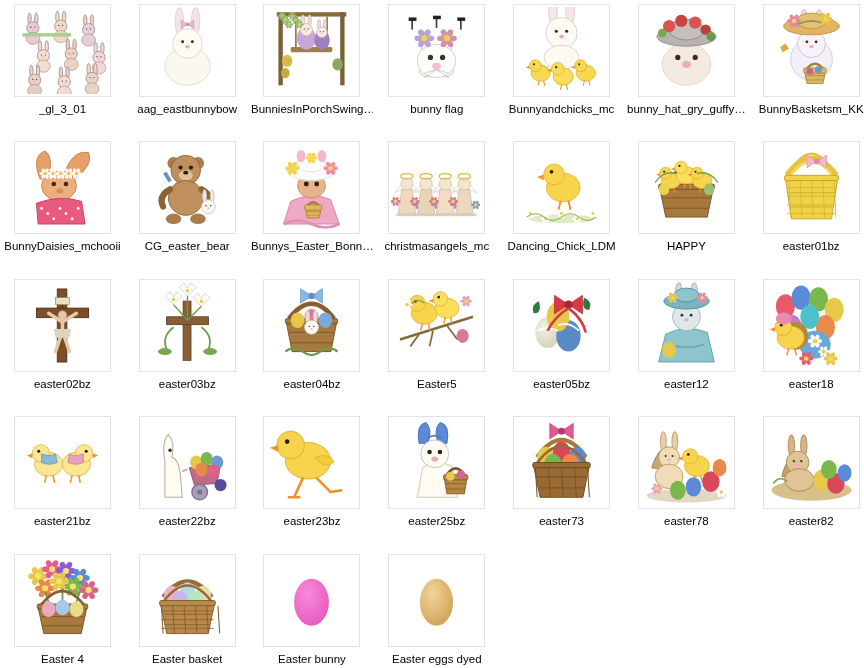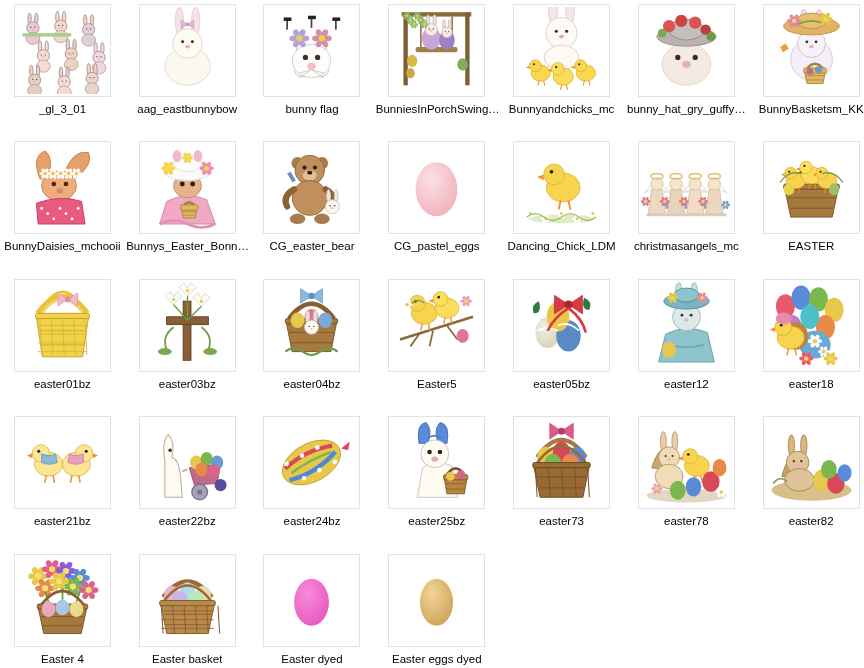--- a/index.html
+++ b/index.html
@@ -154,54 +154,20 @@
           <path d="M50,20 l-7.2,-4.800000000000001 l0,9.600000000000001 z" fill="#e3b9d0" stroke="#c995b4" stroke-width="0.7"></path>
           <path d="M50,20 l7.2,-4.800000000000001 l0,9.600000000000001 z" fill="#e3b9d0" stroke="#c995b4" stroke-width="0.7"></path>
           <circle cx="50" cy="20" r="2.08" fill="#c995b4"></circle>
         </svg>
       </div>
       <div class="caption">aag_eastbunnybow</div>
     </div>
     <div class="cell">
       <div class="thumb-box">
         <svg class="art" viewBox="0 0 100 100" xmlns="http://www.w3.org/2000/svg">
-          <line x1="22" y1="14" x2="22" y2="26" stroke="#444" stroke-width="2"></line>
-          <line x1="50" y1="12" x2="50" y2="24" stroke="#444" stroke-width="2"></line>
-          <line x1="78" y1="14" x2="78" y2="26" stroke="#444" stroke-width="2"></line>
-          <rect x="18" y="12" width="9" height="4" fill="#222"></rect>
-          <rect x="46" y="10" width="9" height="4" fill="#222"></rect>
-          <rect x="74" y="12" width="9" height="4" fill="#222"></rect>
-          <path d="M34,30 Q30,52 38,62 L30,74 Q34,82 44,80" fill="#fdfbf6" stroke="#bbb" stroke-width="1"></path>
-          <path d="M66,30 Q70,52 62,62 L70,74 Q66,82 56,80" fill="#fdfbf6" stroke="#bbb" stroke-width="1"></path>
-          <ellipse cx="50" cy="62" rx="22" ry="19" fill="#fefdfa" stroke="#ccc" stroke-width="1"></ellipse>
-          <ellipse cx="43.0" cy="36.0" rx="4.34" ry="3.36" fill="#b5a2d6" transform="rotate(0,43.0,36.0)"></ellipse>
-          <ellipse cx="39.5" cy="42.1" rx="4.34" ry="3.36" fill="#b5a2d6" transform="rotate(60,39.5,42.1)"></ellipse>
-          <ellipse cx="32.5" cy="42.1" rx="4.34" ry="3.36" fill="#b5a2d6" transform="rotate(120,32.5,42.1)"></ellipse>
-          <ellipse cx="29.0" cy="36.0" rx="4.34" ry="3.36" fill="#b5a2d6" transform="rotate(180,29.0,36.0)"></ellipse>
-          <ellipse cx="32.5" cy="29.9" rx="4.34" ry="3.36" fill="#b5a2d6" transform="rotate(240,32.5,29.9)"></ellipse>
-          <ellipse cx="39.5" cy="29.9" rx="4.34" ry="3.36" fill="#b5a2d6" transform="rotate(300,39.5,29.9)"></ellipse>
-          <circle cx="36" cy="36" r="3.5" fill="#e8d44a"></circle>
-          <ellipse cx="69.0" cy="36.0" rx="4.34" ry="3.36" fill="#d68fa8" transform="rotate(0,69.0,36.0)"></ellipse>
-          <ellipse cx="65.5" cy="42.1" rx="4.34" ry="3.36" fill="#d68fa8" transform="rotate(60,65.5,42.1)"></ellipse>
-          <ellipse cx="58.5" cy="42.1" rx="4.34" ry="3.36" fill="#d68fa8" transform="rotate(120,58.5,42.1)"></ellipse>
-          <ellipse cx="55.0" cy="36.0" rx="4.34" ry="3.36" fill="#d68fa8" transform="rotate(180,55.0,36.0)"></ellipse>
-          <ellipse cx="58.5" cy="29.9" rx="4.34" ry="3.36" fill="#d68fa8" transform="rotate(240,58.5,29.9)"></ellipse>
-          <ellipse cx="65.5" cy="29.9" rx="4.34" ry="3.36" fill="#d68fa8" transform="rotate(300,65.5,29.9)"></ellipse>
-          <circle cx="62" cy="36" r="3.5" fill="#e8d44a"></circle>
-          <circle cx="43" cy="58" r="3" fill="#333"></circle>
-          <circle cx="57" cy="58" r="3" fill="#333"></circle>
-          <ellipse cx="50" cy="68" rx="5" ry="4" fill="#f5c0cc"></ellipse>
-          <path d="M50,72 l-14,4 M50,72 l-14,9 M50,72 l14,4 M50,72 l14,9" stroke="#bbb" stroke-width="0.8" fill="none"></path>
-        </svg>
-      </div>
-      <div class="caption">bunny flag</div>
-    </div>
-    <div class="cell">
-      <div class="thumb-box">
-        <svg class="art" viewBox="0 0 100 100" xmlns="http://www.w3.org/2000/svg">
           <rect x="10" y="6" width="80" height="5" fill="#8a6a3a"></rect>
           <rect x="12" y="6" width="5" height="84" fill="#7d5f34"></rect>
           <rect x="83" y="6" width="5" height="84" fill="#7d5f34"></rect>
           <line x1="32" y1="11" x2="32" y2="46" stroke="#9a7a46" stroke-width="2"></line>
           <line x1="68" y1="11" x2="68" y2="46" stroke="#9a7a46" stroke-width="2"></line>
           <rect x="26" y="46" width="48" height="6" rx="2" fill="#a07f48"></rect>
           <ellipse cx="44" cy="36" rx="11" ry="13" fill="#c9a6d8"></ellipse>
           <ellipse cx="40.15" cy="15.5" rx="1.9600000000000002" ry="6.6499999999999995" fill="#f0dce4" stroke="#cbbfae" stroke-width="1"></ellipse>
           <ellipse cx="47.85" cy="15.5" rx="1.9600000000000002" ry="6.6499999999999995" fill="#f0dce4" stroke="#cbbfae" stroke-width="1"></ellipse>
           <circle cx="44" cy="26" r="7" fill="#f6ece2" stroke="#cbbfae" stroke-width="1"></circle>
@@ -260,20 +226,54 @@
           <ellipse cx="22" cy="62" rx="6" ry="7" fill="#d8b94a"></ellipse>
           <ellipse cx="20" cy="76" rx="5" ry="6" fill="#c9a83e"></ellipse>
           <ellipse cx="80" cy="66" rx="6" ry="7" fill="#88a862"></ellipse>
         </svg>
       </div>
       <div class="caption">BunniesInPorchSwing…</div>
     </div>
     <div class="cell">
       <div class="thumb-box">
         <svg class="art" viewBox="0 0 100 100" xmlns="http://www.w3.org/2000/svg">
+          <line x1="22" y1="14" x2="22" y2="26" stroke="#444" stroke-width="2"></line>
+          <line x1="50" y1="12" x2="50" y2="24" stroke="#444" stroke-width="2"></line>
+          <line x1="78" y1="14" x2="78" y2="26" stroke="#444" stroke-width="2"></line>
+          <rect x="18" y="12" width="9" height="4" fill="#222"></rect>
+          <rect x="46" y="10" width="9" height="4" fill="#222"></rect>
+          <rect x="74" y="12" width="9" height="4" fill="#222"></rect>
+          <path d="M34,30 Q30,52 38,62 L30,74 Q34,82 44,80" fill="#fdfbf6" stroke="#bbb" stroke-width="1"></path>
+          <path d="M66,30 Q70,52 62,62 L70,74 Q66,82 56,80" fill="#fdfbf6" stroke="#bbb" stroke-width="1"></path>
+          <ellipse cx="50" cy="62" rx="22" ry="19" fill="#fefdfa" stroke="#ccc" stroke-width="1"></ellipse>
+          <ellipse cx="43.0" cy="36.0" rx="4.34" ry="3.36" fill="#b5a2d6" transform="rotate(0,43.0,36.0)"></ellipse>
+          <ellipse cx="39.5" cy="42.1" rx="4.34" ry="3.36" fill="#b5a2d6" transform="rotate(60,39.5,42.1)"></ellipse>
+          <ellipse cx="32.5" cy="42.1" rx="4.34" ry="3.36" fill="#b5a2d6" transform="rotate(120,32.5,42.1)"></ellipse>
+          <ellipse cx="29.0" cy="36.0" rx="4.34" ry="3.36" fill="#b5a2d6" transform="rotate(180,29.0,36.0)"></ellipse>
+          <ellipse cx="32.5" cy="29.9" rx="4.34" ry="3.36" fill="#b5a2d6" transform="rotate(240,32.5,29.9)"></ellipse>
+          <ellipse cx="39.5" cy="29.9" rx="4.34" ry="3.36" fill="#b5a2d6" transform="rotate(300,39.5,29.9)"></ellipse>
+          <circle cx="36" cy="36" r="3.5" fill="#e8d44a"></circle>
+          <ellipse cx="69.0" cy="36.0" rx="4.34" ry="3.36" fill="#d68fa8" transform="rotate(0,69.0,36.0)"></ellipse>
+          <ellipse cx="65.5" cy="42.1" rx="4.34" ry="3.36" fill="#d68fa8" transform="rotate(60,65.5,42.1)"></ellipse>
+          <ellipse cx="58.5" cy="42.1" rx="4.34" ry="3.36" fill="#d68fa8" transform="rotate(120,58.5,42.1)"></ellipse>
+          <ellipse cx="55.0" cy="36.0" rx="4.34" ry="3.36" fill="#d68fa8" transform="rotate(180,55.0,36.0)"></ellipse>
+          <ellipse cx="58.5" cy="29.9" rx="4.34" ry="3.36" fill="#d68fa8" transform="rotate(240,58.5,29.9)"></ellipse>
+          <ellipse cx="65.5" cy="29.9" rx="4.34" ry="3.36" fill="#d68fa8" transform="rotate(300,65.5,29.9)"></ellipse>
+          <circle cx="62" cy="36" r="3.5" fill="#e8d44a"></circle>
+          <circle cx="43" cy="58" r="3" fill="#333"></circle>
+          <circle cx="57" cy="58" r="3" fill="#333"></circle>
+          <ellipse cx="50" cy="68" rx="5" ry="4" fill="#f5c0cc"></ellipse>
+          <path d="M50,72 l-14,4 M50,72 l-14,9 M50,72 l14,4 M50,72 l14,9" stroke="#bbb" stroke-width="0.8" fill="none"></path>
+        </svg>
+      </div>
+      <div class="caption">bunny flag</div>
+    </div>
+    <div class="cell">
+      <div class="thumb-box">
+        <svg class="art" viewBox="0 0 100 100" xmlns="http://www.w3.org/2000/svg">
           <ellipse cx="40.1" cy="3" rx="5.040000000000001" ry="17.099999999999998" fill="#f6e6ea" stroke="#d8cdc2" stroke-width="1"></ellipse>
           <ellipse cx="59.9" cy="3" rx="5.040000000000001" ry="17.099999999999998" fill="#f6e6ea" stroke="#d8cdc2" stroke-width="1"></ellipse>
           <circle cx="50" cy="30" r="18" fill="#fdfaf4" stroke="#d8cdc2" stroke-width="1"></circle>
           <circle cx="44.06" cy="27.84" r="1.8" fill="#3a2a22"></circle>
           <circle cx="55.94" cy="27.84" r="1.8" fill="#3a2a22"></circle>
           <ellipse cx="50" cy="33.96" rx="2.88" ry="2.16" fill="#f0a8b8"></ellipse>
           <ellipse cx="50" cy="58" rx="20" ry="14" fill="#fdfaf4" stroke="#d8cdc2" stroke-width="1"></ellipse>
           <ellipse cx="26" cy="76" rx="11.049999999999999" ry="9.35" fill="#f7d84e" stroke="#d8ab2a" stroke-width="0.8"></ellipse>
           <circle cx="20.05" cy="67.5" r="6.8" fill="#f7d84e" stroke="#d8ab2a" stroke-width="0.8"></circle>
           <circle cx="18.35" cy="65.8" r="1.19" fill="#222"></circle>
@@ -406,20 +406,46 @@
           <circle cx="40" cy="46" r="2.6" fill="#3a2a22"></circle>
           <circle cx="54" cy="46" r="2.6" fill="#3a2a22"></circle>
           <ellipse cx="47" cy="54" rx="4" ry="3" fill="#d88a6a"></ellipse>
         </svg>
       </div>
       <div class="caption">BunnyDaisies_mchooii</div>
     </div>
     <div class="cell">
       <div class="thumb-box">
         <svg class="art" viewBox="0 0 100 100" xmlns="http://www.w3.org/2000/svg">
+          <circle cx="34" cy="22" r="7" fill="#a97c4e"></circle>
+          <circle cx="62" cy="22" r="7" fill="#a97c4e"></circle>
+          <circle cx="48" cy="30" r="17" fill="#bf8f5e" stroke="#8a6436" stroke-width="1"></circle>
+          <ellipse cx="48" cy="36" rx="8" ry="6" fill="#e0c098"></ellipse>
+          <circle cx="42" cy="27" r="2.4" fill="#2e2018"></circle>
+          <circle cx="54" cy="27" r="2.4" fill="#2e2018"></circle>
+          <ellipse cx="48" cy="33" rx="3" ry="2.2" fill="#2e2018"></ellipse>
+          <ellipse cx="48" cy="62" rx="20" ry="20" fill="#bf8f5e" stroke="#8a6436" stroke-width="1"></ellipse>
+          <path d="M30,52 q-14,8 -8,20" fill="none" stroke="#8a6436" stroke-width="7" stroke-linecap="round"></path>
+          <path d="M66,52 q14,8 8,20" fill="none" stroke="#8a6436" stroke-width="7" stroke-linecap="round"></path>
+          <ellipse cx="34" cy="86" rx="9" ry="6" fill="#a97c4e"></ellipse>
+          <ellipse cx="62" cy="86" rx="9" ry="6" fill="#a97c4e"></ellipse>
+          <path d="M28,44 l-6,-10 l4,-2 l6,10" fill="#6a8fc0"></path>
+          <ellipse cx="69.6" cy="60" rx="2.24" ry="7.6" fill="#f2e4e8" stroke="#cfc4b8" stroke-width="1"></ellipse>
+          <ellipse cx="78.4" cy="60" rx="2.24" ry="7.6" fill="#f2e4e8" stroke="#cfc4b8" stroke-width="1"></ellipse>
+          <circle cx="74" cy="72" r="8" fill="#fbf8f2" stroke="#cfc4b8" stroke-width="1"></circle>
+          <circle cx="71.36" cy="71.04" r="0.8" fill="#3a2a22"></circle>
+          <circle cx="76.64" cy="71.04" r="0.8" fill="#3a2a22"></circle>
+          <ellipse cx="74" cy="73.76" rx="1.28" ry="0.96" fill="#f0a8b8"></ellipse>
+        </svg>
+      </div>
+      <div class="caption">CG_easter_bear</div>
+    </div>
+    <div class="cell">
+      <div class="thumb-box">
+        <svg class="art" viewBox="0 0 100 100" xmlns="http://www.w3.org/2000/svg">
           <path d="M26,66 L18,92 L82,92 L72,64 Q50,54 26,66 Z" fill="#f0a8c4" stroke="#d07fa4" stroke-width="1"></path>
           <path d="M18,92 q16,-8 32,0 q16,8 32,0" fill="none" stroke="#e090b4" stroke-width="3"></path>
           <ellipse cx="50" cy="48" rx="16" ry="14" fill="#e8b28a" stroke="#c08a60" stroke-width="1"></ellipse>
           <ellipse cx="50" cy="30" rx="28" ry="12" fill="#fbfbfb" stroke="#ddd" stroke-width="1"></ellipse>
           <ellipse cx="50" cy="22" rx="16" ry="10" fill="#fdfdfd" stroke="#ddd" stroke-width="1"></ellipse>
           <ellipse cx="38" cy="14" rx="5" ry="7" fill="#f2b8cc"></ellipse>
           <ellipse cx="62" cy="14" rx="5" ry="7" fill="#f2b8cc"></ellipse>
           <ellipse cx="33.0" cy="28.0" rx="3.1" ry="2.4" fill="#f4d24a" transform="rotate(0,33.0,28.0)"></ellipse>
           <ellipse cx="30.5" cy="32.3" rx="3.1" ry="2.4" fill="#f4d24a" transform="rotate(60,30.5,32.3)"></ellipse>
           <ellipse cx="25.5" cy="32.3" rx="3.1" ry="2.4" fill="#f4d24a" transform="rotate(120,25.5,32.3)"></ellipse>
@@ -444,110 +470,20 @@
           <circle cx="44" cy="46" r="2.8" fill="#2e2018"></circle>
           <circle cx="56" cy="46" r="2.8" fill="#2e2018"></circle>
           <path d="M43,74 L45.07692307692308,85 L58.92307692307692,85 L61,74 Z" fill="#e0b860" stroke="#a8813a" stroke-width="1"></path>
           <path d="M44.17391304347826,77.85 L59.82608695652174,77.85" stroke="#a8813a" stroke-width="0.8"></path>
           <path d="M44.6530612244898,81.7 L59.3469387755102,81.7" stroke="#a8813a" stroke-width="0.8"></path>
           <path d="M43.42857142857143,74 Q52,60.25 60.57142857142857,74" fill="none" stroke="#a8813a" stroke-width="3"></path>
           <rect x="42" y="70" width="20" height="6" rx="2" fill="#e0b860" stroke="#a8813a" stroke-width="1"></rect>
         </svg>
       </div>
       <div class="caption">Bunnys_Easter_Bonn…</div>
-    </div>
-    <div class="cell">
-      <div class="thumb-box">
-        <svg class="art" viewBox="0 0 100 100" xmlns="http://www.w3.org/2000/svg">
-          <circle cx="34" cy="22" r="7" fill="#a97c4e"></circle>
-          <circle cx="62" cy="22" r="7" fill="#a97c4e"></circle>
-          <circle cx="48" cy="30" r="17" fill="#bf8f5e" stroke="#8a6436" stroke-width="1"></circle>
-          <ellipse cx="48" cy="36" rx="8" ry="6" fill="#e0c098"></ellipse>
-          <circle cx="42" cy="27" r="2.4" fill="#2e2018"></circle>
-          <circle cx="54" cy="27" r="2.4" fill="#2e2018"></circle>
-          <ellipse cx="48" cy="33" rx="3" ry="2.2" fill="#2e2018"></ellipse>
-          <ellipse cx="48" cy="62" rx="20" ry="20" fill="#bf8f5e" stroke="#8a6436" stroke-width="1"></ellipse>
-          <path d="M30,52 q-14,8 -8,20" fill="none" stroke="#8a6436" stroke-width="7" stroke-linecap="round"></path>
-          <path d="M66,52 q14,8 8,20" fill="none" stroke="#8a6436" stroke-width="7" stroke-linecap="round"></path>
-          <ellipse cx="34" cy="86" rx="9" ry="6" fill="#a97c4e"></ellipse>
-          <ellipse cx="62" cy="86" rx="9" ry="6" fill="#a97c4e"></ellipse>
-          <path d="M28,44 l-6,-10 l4,-2 l6,10" fill="#6a8fc0"></path>
-          <ellipse cx="69.6" cy="60" rx="2.24" ry="7.6" fill="#f2e4e8" stroke="#cfc4b8" stroke-width="1"></ellipse>
-          <ellipse cx="78.4" cy="60" rx="2.24" ry="7.6" fill="#f2e4e8" stroke="#cfc4b8" stroke-width="1"></ellipse>
-          <circle cx="74" cy="72" r="8" fill="#fbf8f2" stroke="#cfc4b8" stroke-width="1"></circle>
-          <circle cx="71.36" cy="71.04" r="0.8" fill="#3a2a22"></circle>
-          <circle cx="76.64" cy="71.04" r="0.8" fill="#3a2a22"></circle>
-          <ellipse cx="74" cy="73.76" rx="1.28" ry="0.96" fill="#f0a8b8"></ellipse>
-        </svg>
-      </div>
-      <div class="caption">CG_easter_bear</div>
-    </div>
-    <div class="cell">
-      <div class="thumb-box">
-        <svg class="art" viewBox="0 0 100 100" xmlns="http://www.w3.org/2000/svg">
-          <defs>
-            <radialGradient id="gPastelEgg" cx="38%" cy="32%" r="72%">
-              <stop offset="0%" stop-color="#fde0e4"></stop>
-              <stop offset="100%" stop-color="#efb3bd"></stop>
-            </radialGradient>
-          </defs>
-          <ellipse cx="50" cy="52" rx="24" ry="31" fill="url(#gPastelEgg)"></ellipse>
-        </svg>
-      </div>
-      <div class="caption">CG_pastel_eggs</div>
-    </div>
-    <div class="cell">
-      <div class="thumb-box">
-        <svg class="art" viewBox="0 0 100 100" xmlns="http://www.w3.org/2000/svg">
-          <ellipse cx="50" cy="86" rx="38" ry="5" fill="#c8e0a0" opacity="0.6"></ellipse>
-          <ellipse cx="52" cy="50" rx="19.5" ry="16.5" fill="#f8d44e" stroke="#d8ab2a" stroke-width="0.8"></ellipse>
-          <circle cx="41.5" cy="35" r="12" fill="#f8d44e" stroke="#d8ab2a" stroke-width="0.8"></circle>
-          <circle cx="38.5" cy="32" r="2.0999999999999996" fill="#222"></circle>
-          <path d="M29.5,35 l-7.5,3 l7.5,3.75 z" fill="#f0912a"></path>
-          <path d="M49,65 l-2.25,10.5" stroke="#f0912a" stroke-width="2.0999999999999996"></path>
-          <path d="M58,65 l2.25,10.5" stroke="#f0912a" stroke-width="2.0999999999999996"></path>
-          <ellipse cx="17.4" cy="80.0" rx="2.108" ry="1.632" fill="#ffffff" transform="rotate(0,17.4,80.0)"></ellipse>
-          <ellipse cx="15.7" cy="82.9" rx="2.108" ry="1.632" fill="#ffffff" transform="rotate(60,15.7,82.9)"></ellipse>
-          <ellipse cx="12.3" cy="82.9" rx="2.108" ry="1.632" fill="#ffffff" transform="rotate(120,12.3,82.9)"></ellipse>
-          <ellipse cx="10.6" cy="80.0" rx="2.108" ry="1.632" fill="#ffffff" transform="rotate(180,10.6,80.0)"></ellipse>
-          <ellipse cx="12.3" cy="77.1" rx="2.108" ry="1.632" fill="#ffffff" transform="rotate(240,12.3,77.1)"></ellipse>
-          <ellipse cx="15.7" cy="77.1" rx="2.108" ry="1.632" fill="#ffffff" transform="rotate(300,15.7,77.1)"></ellipse>
-          <circle cx="14" cy="80" r="1.7" fill="#f2c84a"></circle>
-          <ellipse cx="35.4" cy="86.0" rx="2.108" ry="1.632" fill="#ffffff" transform="rotate(0,35.4,86.0)"></ellipse>
-          <ellipse cx="33.7" cy="88.9" rx="2.108" ry="1.632" fill="#ffffff" transform="rotate(60,33.7,88.9)"></ellipse>
-          <ellipse cx="30.3" cy="88.9" rx="2.108" ry="1.632" fill="#ffffff" transform="rotate(120,30.3,88.9)"></ellipse>
-          <ellipse cx="28.6" cy="86.0" rx="2.108" ry="1.632" fill="#ffffff" transform="rotate(180,28.6,86.0)"></ellipse>
-          <ellipse cx="30.3" cy="83.1" rx="2.108" ry="1.632" fill="#ffffff" transform="rotate(240,30.3,83.1)"></ellipse>
-          <ellipse cx="33.7" cy="83.1" rx="2.108" ry="1.632" fill="#ffffff" transform="rotate(300,33.7,83.1)"></ellipse>
-          <circle cx="32" cy="86" r="1.7" fill="#f2c84a"></circle>
-          <ellipse cx="53.4" cy="80.0" rx="2.108" ry="1.632" fill="#ffffff" transform="rotate(0,53.4,80.0)"></ellipse>
-          <ellipse cx="51.7" cy="82.9" rx="2.108" ry="1.632" fill="#ffffff" transform="rotate(60,51.7,82.9)"></ellipse>
-          <ellipse cx="48.3" cy="82.9" rx="2.108" ry="1.632" fill="#ffffff" transform="rotate(120,48.3,82.9)"></ellipse>
-          <ellipse cx="46.6" cy="80.0" rx="2.108" ry="1.632" fill="#ffffff" transform="rotate(180,46.6,80.0)"></ellipse>
-          <ellipse cx="48.3" cy="77.1" rx="2.108" ry="1.632" fill="#ffffff" transform="rotate(240,48.3,77.1)"></ellipse>
-          <ellipse cx="51.7" cy="77.1" rx="2.108" ry="1.632" fill="#ffffff" transform="rotate(300,51.7,77.1)"></ellipse>
-          <circle cx="50" cy="80" r="1.7" fill="#f2c84a"></circle>
-          <ellipse cx="71.4" cy="86.0" rx="2.108" ry="1.632" fill="#ffffff" transform="rotate(0,71.4,86.0)"></ellipse>
-          <ellipse cx="69.7" cy="88.9" rx="2.108" ry="1.632" fill="#ffffff" transform="rotate(60,69.7,88.9)"></ellipse>
-          <ellipse cx="66.3" cy="88.9" rx="2.108" ry="1.632" fill="#ffffff" transform="rotate(120,66.3,88.9)"></ellipse>
-          <ellipse cx="64.6" cy="86.0" rx="2.108" ry="1.632" fill="#ffffff" transform="rotate(180,64.6,86.0)"></ellipse>
-          <ellipse cx="66.3" cy="83.1" rx="2.108" ry="1.632" fill="#ffffff" transform="rotate(240,66.3,83.1)"></ellipse>
-          <ellipse cx="69.7" cy="83.1" rx="2.108" ry="1.632" fill="#ffffff" transform="rotate(300,69.7,83.1)"></ellipse>
-          <circle cx="68" cy="86" r="1.7" fill="#f2c84a"></circle>
-          <ellipse cx="89.4" cy="80.0" rx="2.108" ry="1.632" fill="#ffffff" transform="rotate(0,89.4,80.0)"></ellipse>
-          <ellipse cx="87.7" cy="82.9" rx="2.108" ry="1.632" fill="#ffffff" transform="rotate(60,87.7,82.9)"></ellipse>
-          <ellipse cx="84.3" cy="82.9" rx="2.108" ry="1.632" fill="#ffffff" transform="rotate(120,84.3,82.9)"></ellipse>
-          <ellipse cx="82.6" cy="80.0" rx="2.108" ry="1.632" fill="#ffffff" transform="rotate(180,82.6,80.0)"></ellipse>
-          <ellipse cx="84.3" cy="77.1" rx="2.108" ry="1.632" fill="#ffffff" transform="rotate(240,84.3,77.1)"></ellipse>
-          <ellipse cx="87.7" cy="77.1" rx="2.108" ry="1.632" fill="#ffffff" transform="rotate(300,87.7,77.1)"></ellipse>
-          <circle cx="86" cy="80" r="1.7" fill="#f2c84a"></circle>
-          <path d="M10,84 q10,-8 20,0 q10,8 20,0 q10,-8 20,0 q10,8 20,0" fill="none" stroke="#9ac070" stroke-width="1.6"></path>
-        </svg>
-      </div>
-      <div class="caption">Dancing_Chick_LDM</div>
     </div>
     <div class="cell">
       <div class="thumb-box">
         <svg class="art" viewBox="0 0 100 100" xmlns="http://www.w3.org/2000/svg">
           <path d="M2,56 Q16,34 30,56 Q16,48 2,56 Z" fill="#fdfdfb" stroke="#d8cdbe" stroke-width="0.8"></path>
           <path d="M6,80 L10,52 L22,52 L26,80 Z" fill="#f0d8c0" stroke="#c9b89c" stroke-width="0.8"></path>
           <circle cx="16" cy="46" r="7" fill="#f7e4cc" stroke="#c9b89c" stroke-width="0.8"></circle>
           <ellipse cx="16" cy="37" rx="7" ry="3" fill="none" stroke="#d8b84a" stroke-width="1.4"></ellipse>
           <ellipse cx="6.5" cy="66.0" rx="2.17" ry="1.68" fill="#d87a94" transform="rotate(0,6.5,66.0)"></ellipse>
           <ellipse cx="4.8" cy="69.0" rx="2.17" ry="1.68" fill="#d87a94" transform="rotate(60,4.8,69.0)"></ellipse>
@@ -618,20 +554,70 @@
           <ellipse cx="96.6" cy="67.2" rx="1.984" ry="1.536" fill="#7a9ad8" transform="rotate(300,96.6,67.2)"></ellipse>
           <circle cx="95" cy="70" r="1.6" fill="#f6d84a"></circle>
           <rect x="4" y="80" width="92" height="3" fill="#d8cdbe"></rect>
         </svg>
       </div>
       <div class="caption">christmasangels_mc</div>
     </div>
     <div class="cell">
       <div class="thumb-box">
         <svg class="art" viewBox="0 0 100 100" xmlns="http://www.w3.org/2000/svg">
+          <ellipse cx="50" cy="86" rx="38" ry="5" fill="#c8e0a0" opacity="0.6"></ellipse>
+          <ellipse cx="52" cy="50" rx="19.5" ry="16.5" fill="#f8d44e" stroke="#d8ab2a" stroke-width="0.8"></ellipse>
+          <circle cx="41.5" cy="35" r="12" fill="#f8d44e" stroke="#d8ab2a" stroke-width="0.8"></circle>
+          <circle cx="38.5" cy="32" r="2.0999999999999996" fill="#222"></circle>
+          <path d="M29.5,35 l-7.5,3 l7.5,3.75 z" fill="#f0912a"></path>
+          <path d="M49,65 l-2.25,10.5" stroke="#f0912a" stroke-width="2.0999999999999996"></path>
+          <path d="M58,65 l2.25,10.5" stroke="#f0912a" stroke-width="2.0999999999999996"></path>
+          <ellipse cx="17.4" cy="80.0" rx="2.108" ry="1.632" fill="#ffffff" transform="rotate(0,17.4,80.0)"></ellipse>
+          <ellipse cx="15.7" cy="82.9" rx="2.108" ry="1.632" fill="#ffffff" transform="rotate(60,15.7,82.9)"></ellipse>
+          <ellipse cx="12.3" cy="82.9" rx="2.108" ry="1.632" fill="#ffffff" transform="rotate(120,12.3,82.9)"></ellipse>
+          <ellipse cx="10.6" cy="80.0" rx="2.108" ry="1.632" fill="#ffffff" transform="rotate(180,10.6,80.0)"></ellipse>
+          <ellipse cx="12.3" cy="77.1" rx="2.108" ry="1.632" fill="#ffffff" transform="rotate(240,12.3,77.1)"></ellipse>
+          <ellipse cx="15.7" cy="77.1" rx="2.108" ry="1.632" fill="#ffffff" transform="rotate(300,15.7,77.1)"></ellipse>
+          <circle cx="14" cy="80" r="1.7" fill="#f2c84a"></circle>
+          <ellipse cx="35.4" cy="86.0" rx="2.108" ry="1.632" fill="#ffffff" transform="rotate(0,35.4,86.0)"></ellipse>
+          <ellipse cx="33.7" cy="88.9" rx="2.108" ry="1.632" fill="#ffffff" transform="rotate(60,33.7,88.9)"></ellipse>
+          <ellipse cx="30.3" cy="88.9" rx="2.108" ry="1.632" fill="#ffffff" transform="rotate(120,30.3,88.9)"></ellipse>
+          <ellipse cx="28.6" cy="86.0" rx="2.108" ry="1.632" fill="#ffffff" transform="rotate(180,28.6,86.0)"></ellipse>
+          <ellipse cx="30.3" cy="83.1" rx="2.108" ry="1.632" fill="#ffffff" transform="rotate(240,30.3,83.1)"></ellipse>
+          <ellipse cx="33.7" cy="83.1" rx="2.108" ry="1.632" fill="#ffffff" transform="rotate(300,33.7,83.1)"></ellipse>
+          <circle cx="32" cy="86" r="1.7" fill="#f2c84a"></circle>
+          <ellipse cx="53.4" cy="80.0" rx="2.108" ry="1.632" fill="#ffffff" transform="rotate(0,53.4,80.0)"></ellipse>
+          <ellipse cx="51.7" cy="82.9" rx="2.108" ry="1.632" fill="#ffffff" transform="rotate(60,51.7,82.9)"></ellipse>
+          <ellipse cx="48.3" cy="82.9" rx="2.108" ry="1.632" fill="#ffffff" transform="rotate(120,48.3,82.9)"></ellipse>
+          <ellipse cx="46.6" cy="80.0" rx="2.108" ry="1.632" fill="#ffffff" transform="rotate(180,46.6,80.0)"></ellipse>
+          <ellipse cx="48.3" cy="77.1" rx="2.108" ry="1.632" fill="#ffffff" transform="rotate(240,48.3,77.1)"></ellipse>
+          <ellipse cx="51.7" cy="77.1" rx="2.108" ry="1.632" fill="#ffffff" transform="rotate(300,51.7,77.1)"></ellipse>
+          <circle cx="50" cy="80" r="1.7" fill="#f2c84a"></circle>
+          <ellipse cx="71.4" cy="86.0" rx="2.108" ry="1.632" fill="#ffffff" transform="rotate(0,71.4,86.0)"></ellipse>
+          <ellipse cx="69.7" cy="88.9" rx="2.108" ry="1.632" fill="#ffffff" transform="rotate(60,69.7,88.9)"></ellipse>
+          <ellipse cx="66.3" cy="88.9" rx="2.108" ry="1.632" fill="#ffffff" transform="rotate(120,66.3,88.9)"></ellipse>
+          <ellipse cx="64.6" cy="86.0" rx="2.108" ry="1.632" fill="#ffffff" transform="rotate(180,64.6,86.0)"></ellipse>
+          <ellipse cx="66.3" cy="83.1" rx="2.108" ry="1.632" fill="#ffffff" transform="rotate(240,66.3,83.1)"></ellipse>
+          <ellipse cx="69.7" cy="83.1" rx="2.108" ry="1.632" fill="#ffffff" transform="rotate(300,69.7,83.1)"></ellipse>
+          <circle cx="68" cy="86" r="1.7" fill="#f2c84a"></circle>
+          <ellipse cx="89.4" cy="80.0" rx="2.108" ry="1.632" fill="#ffffff" transform="rotate(0,89.4,80.0)"></ellipse>
+          <ellipse cx="87.7" cy="82.9" rx="2.108" ry="1.632" fill="#ffffff" transform="rotate(60,87.7,82.9)"></ellipse>
+          <ellipse cx="84.3" cy="82.9" rx="2.108" ry="1.632" fill="#ffffff" transform="rotate(120,84.3,82.9)"></ellipse>
+          <ellipse cx="82.6" cy="80.0" rx="2.108" ry="1.632" fill="#ffffff" transform="rotate(180,82.6,80.0)"></ellipse>
+          <ellipse cx="84.3" cy="77.1" rx="2.108" ry="1.632" fill="#ffffff" transform="rotate(240,84.3,77.1)"></ellipse>
+          <ellipse cx="87.7" cy="77.1" rx="2.108" ry="1.632" fill="#ffffff" transform="rotate(300,87.7,77.1)"></ellipse>
+          <circle cx="86" cy="80" r="1.7" fill="#f2c84a"></circle>
+          <path d="M10,84 q10,-8 20,0 q10,8 20,0 q10,-8 20,0 q10,8 20,0" fill="none" stroke="#9ac070" stroke-width="1.6"></path>
+        </svg>
+      </div>
+      <div class="caption">Dancing_Chick_LDM</div>
+    </div>
+    <div class="cell">
+      <div class="thumb-box">
+        <svg class="art" viewBox="0 0 100 100" xmlns="http://www.w3.org/2000/svg">
           <path d="M19,50 L26.153846153846153,84 L73.84615384615384,84 L81,50 Z" fill="#a8793e" stroke="#6e4c22" stroke-width="1"></path>
           <path d="M23.043478260869563,61.9 L76.95652173913044,61.9" stroke="#6e4c22" stroke-width="0.8"></path>
           <path d="M24.69387755102041,73.8 L75.3061224489796,73.8" stroke="#6e4c22" stroke-width="0.8"></path>
           <path d="M20.476190476190478,50 Q50,7.5 79.52380952380952,50" fill="none" stroke="#6e4c22" stroke-width="3"></path>
           <rect x="18" y="46" width="64" height="6" rx="2" fill="#a8793e" stroke="#6e4c22" stroke-width="1"></rect>
           <ellipse cx="32" cy="42" rx="11.049999999999999" ry="9.35" fill="#f8d44e" stroke="#d8ab2a" stroke-width="0.8"></ellipse>
           <circle cx="26.05" cy="33.5" r="6.8" fill="#f8d44e" stroke="#d8ab2a" stroke-width="0.8"></circle>
           <circle cx="24.35" cy="31.8" r="1.19" fill="#222"></circle>
           <path d="M19.25,33.5 l-4.25,1.7 l4.25,2.125 z" fill="#f0912a"></path>
           <path d="M30.3,50.5 l-1.275,5.95" stroke="#f0912a" stroke-width="1.19"></path>
@@ -647,21 +633,21 @@
           <circle cx="60.35" cy="31.8" r="1.19" fill="#222"></circle>
           <path d="M55.25,33.5 l-4.25,1.7 l4.25,2.125 z" fill="#f0912a"></path>
           <path d="M66.3,50.5 l-1.275,5.95" stroke="#f0912a" stroke-width="1.19"></path>
           <path d="M71.4,50.5 l1.275,5.95" stroke="#f0912a" stroke-width="1.19"></path>
           <ellipse cx="24" cy="52" rx="6" ry="7" fill="#e8d44a"></ellipse>
           <ellipse cx="76" cy="52" rx="6" ry="7" fill="#9ac070"></ellipse>
           <path d="M14,44 q10,-14 24,-10" fill="none" stroke="#7a9a4e" stroke-width="1.6"></path>
           <path d="M86,44 q-10,-14 -24,-10" fill="none" stroke="#7a9a4e" stroke-width="1.6"></path>
         </svg>
       </div>
-      <div class="caption">EASTER</div>
+      <div class="caption">HAPPY</div>
     </div>
     <div class="cell">
       <div class="thumb-box">
         <svg class="art" viewBox="0 0 100 100" xmlns="http://www.w3.org/2000/svg">
           <path d="M22,36 Q50,-2 78,36" fill="none" stroke="#e8c23a" stroke-width="7"></path>
           <path d="M26,36 Q50,4 74,36" fill="none" stroke="#f4d860" stroke-width="3"></path>
           <path d="M20,40 L26.923076923076923,86 L73.07692307692308,86 L80,40 Z" fill="#f2d24a" stroke="#c09c1e" stroke-width="1"></path>
           <path d="M23.913043478260867,56.099999999999994 L76.08695652173913,56.099999999999994" stroke="#c09c1e" stroke-width="0.8"></path>
           <path d="M25.510204081632654,72.19999999999999 L74.48979591836735,72.19999999999999" stroke="#c09c1e" stroke-width="0.8"></path>
           <path d="M21.42857142857143,40 Q50,-17.5 78.57142857142857,40" fill="none" stroke="#e8c23a" stroke-width="3"></path>
@@ -674,20 +660,34 @@
           <line x1="22" y1="50" x2="78" y2="50" stroke="#d8b62e" stroke-width="1"></line>
           <line x1="22" y1="60" x2="78" y2="60" stroke="#d8b62e" stroke-width="1"></line>
           <line x1="22" y1="70" x2="78" y2="70" stroke="#d8b62e" stroke-width="1"></line>
           <line x1="22" y1="80" x2="78" y2="80" stroke="#d8b62e" stroke-width="1"></line>
           <path d="M56,20 l-11.25,-7.5 l0,15 z" fill="#f4b8cc" stroke="#e08aa8" stroke-width="0.7"></path>
           <path d="M56,20 l11.25,-7.5 l0,15 z" fill="#f4b8cc" stroke="#e08aa8" stroke-width="0.7"></path>
           <circle cx="56" cy="20" r="3.25" fill="#e08aa8"></circle>
         </svg>
       </div>
       <div class="caption">easter01bz</div>
+    </div>
+    <div class="cell">
+      <div class="thumb-box">
+        <svg class="art" viewBox="0 0 100 100" xmlns="http://www.w3.org/2000/svg">
+          <rect x="44" y="8" width="11" height="84" fill="#7a4e28" stroke="#4e3018" stroke-width="1"></rect>
+          <rect x="20" y="30" width="60" height="11" fill="#7a4e28" stroke="#4e3018" stroke-width="1"></rect>
+          <path d="M50,30 L50,26" stroke="#4e3018" stroke-width="1"></path>
+          <rect x="42" y="18" width="16" height="8" fill="#e8e0cc" stroke="#9a8a6a" stroke-width="0.8"></rect>
+          <circle cx="50" cy="38" r="5" fill="#e8c8a8" stroke="#b89878" stroke-width="0.8"></circle>
+          <path d="M50,43 L50,62 M50,46 L34,36 M50,46 L66,36 M48,62 L42,80 M52,62 L58,80" stroke="#e8c8a8" stroke-width="4" stroke-linecap="round"></path>
+          <path d="M40,54 L60,54 L58,64 L42,64 Z" fill="#dcd4c0"></path>
+        </svg>
+      </div>
+      <div class="caption">easter02bz</div>
     </div>
     <div class="cell">
       <div class="thumb-box">
         <svg class="art" viewBox="0 0 100 100" xmlns="http://www.w3.org/2000/svg">
           <rect x="45" y="22" width="9" height="68" fill="#8a5e34" stroke="#5e3c1e" stroke-width="1"></rect>
           <rect x="26" y="40" width="48" height="9" fill="#8a5e34" stroke="#5e3c1e" stroke-width="1"></rect>
           <path d="M34,26 l-10,-10 l6,-5 l4,6 l4,-6 l6,5 z" fill="#fdfdf8" stroke="#cfc8b4" stroke-width="0.8"></path>
           <circle cx="34" cy="20" r="2" fill="#e8c84a"></circle>
           <line x1="34" y1="26" x2="50" y2="44" stroke="#6e9a46" stroke-width="1.6"></line>
           <path d="M50,16 l-10,-10 l6,-5 l4,6 l4,-6 l6,5 z" fill="#fdfdf8" stroke="#cfc8b4" stroke-width="0.8"></path>
@@ -910,36 +910,30 @@
           <ellipse cx="66" cy="58" rx="7" ry="8" fill="#e8884a"></ellipse>
           <ellipse cx="80" cy="60" rx="7" ry="8" fill="#d8648a"></ellipse>
           <circle cx="88" cy="76" r="7" fill="#5a4a9a"></circle>
         </svg>
       </div>
       <div class="caption">easter22bz</div>
     </div>
     <div class="cell">
       <div class="thumb-box">
         <svg class="art" viewBox="0 0 100 100" xmlns="http://www.w3.org/2000/svg">
-          <g transform="rotate(-28 50 50)">
-            <ellipse cx="50" cy="50" rx="36" ry="22" fill="#e8c84a" stroke="#c0a024" stroke-width="1"></ellipse>
-            <path d="M20,42 q30,-8 60,2" fill="none" stroke="#d84a5a" stroke-width="5"></path>
-            <path d="M18,56 q30,8 62,-4" fill="none" stroke="#4a8ad8" stroke-width="5"></path>
-            <path d="M24,50 q26,-4 52,0" fill="none" stroke="#7ab84e" stroke-width="3"></path>
-            <circle cx="24" cy="38" r="2.6" fill="#ffffff"></circle>
-            <circle cx="34" cy="62" r="2.6" fill="#ffffff"></circle>
-            <circle cx="44" cy="38" r="2.6" fill="#ffffff"></circle>
-            <circle cx="54" cy="62" r="2.6" fill="#ffffff"></circle>
-            <circle cx="64" cy="38" r="2.6" fill="#ffffff"></circle>
-            <circle cx="74" cy="62" r="2.6" fill="#ffffff"></circle>
-          </g>
-          <path d="M84,34 l10,-8 l-2,10 l8,2 z" fill="#d84a5a"></path>
-        </svg>
-      </div>
-      <div class="caption">easter24bz</div>
+          <ellipse cx="46" cy="48" rx="26" ry="21" fill="#f8d44e" stroke="#d8ab2a" stroke-width="1"></ellipse>
+          <circle cx="26" cy="30" r="16" fill="#f8d44e" stroke="#d8ab2a" stroke-width="1"></circle>
+          <circle cx="22" cy="26" r="2.6" fill="#222"></circle>
+          <path d="M12,30 l-10,3 l10,5 z" fill="#f0912a"></path>
+          <path d="M54,44 q18,-6 22,6 q-14,8 -22,-6 z" fill="#f6ca3a" stroke="#d8ab2a" stroke-width="0.8"></path>
+          <path d="M40,68 L30,90 M36,90 L24,90" stroke="#f0912a" stroke-width="3" fill="none" stroke-linecap="round"></path>
+          <path d="M56,68 L72,84 M72,84 L84,82" stroke="#f0912a" stroke-width="3" fill="none" stroke-linecap="round"></path>
+        </svg>
+      </div>
+      <div class="caption">easter23bz</div>
     </div>
     <div class="cell">
       <div class="thumb-box">
         <svg class="art" viewBox="0 0 100 100" xmlns="http://www.w3.org/2000/svg">
           <path d="M34,56 L28,90 L74,90 L68,54 Q50,46 34,56 Z" fill="#fdfbf2" stroke="#c8bea8" stroke-width="1"></path>
           <path d="M30,28 q-4,-22 8,-24 q8,8 2,24 z" fill="#5a8ad8" stroke="#3a6ab4" stroke-width="1"></path>
           <path d="M62,28 q4,-22 -8,-24 q-8,8 -2,24 z" fill="#5a8ad8" stroke="#3a6ab4" stroke-width="1"></path>
           <circle cx="48" cy="40" r="16" fill="#fdfbf2" stroke="#c8bea8" stroke-width="1"></circle>
           <circle cx="42" cy="38" r="2.6" fill="#2e2218"></circle>
           <circle cx="54" cy="38" r="2.6" fill="#2e2218"></circle>
@@ -1147,21 +1141,21 @@
         <svg class="art" viewBox="0 0 100 100" xmlns="http://www.w3.org/2000/svg">
           <defs>
             <radialGradient id="gPinkEgg" cx="38%" cy="32%" r="72%">
               <stop offset="0%" stop-color="#f88ad8"></stop>
               <stop offset="100%" stop-color="#e85ac0"></stop>
             </radialGradient>
           </defs>
           <ellipse cx="50" cy="52" rx="20" ry="27" fill="url(#gPinkEgg)"></ellipse>
         </svg>
       </div>
-      <div class="caption">Easter dyed</div>
+      <div class="caption">Easter bunny</div>
     </div>
     <div class="cell">
       <div class="thumb-box">
         <svg class="art" viewBox="0 0 100 100" xmlns="http://www.w3.org/2000/svg">
           <defs>
             <radialGradient id="gTanEgg" cx="38%" cy="32%" r="72%">
               <stop offset="0%" stop-color="#f2d49a"></stop>
               <stop offset="100%" stop-color="#d0a458"></stop>
             </radialGradient>
           </defs>

